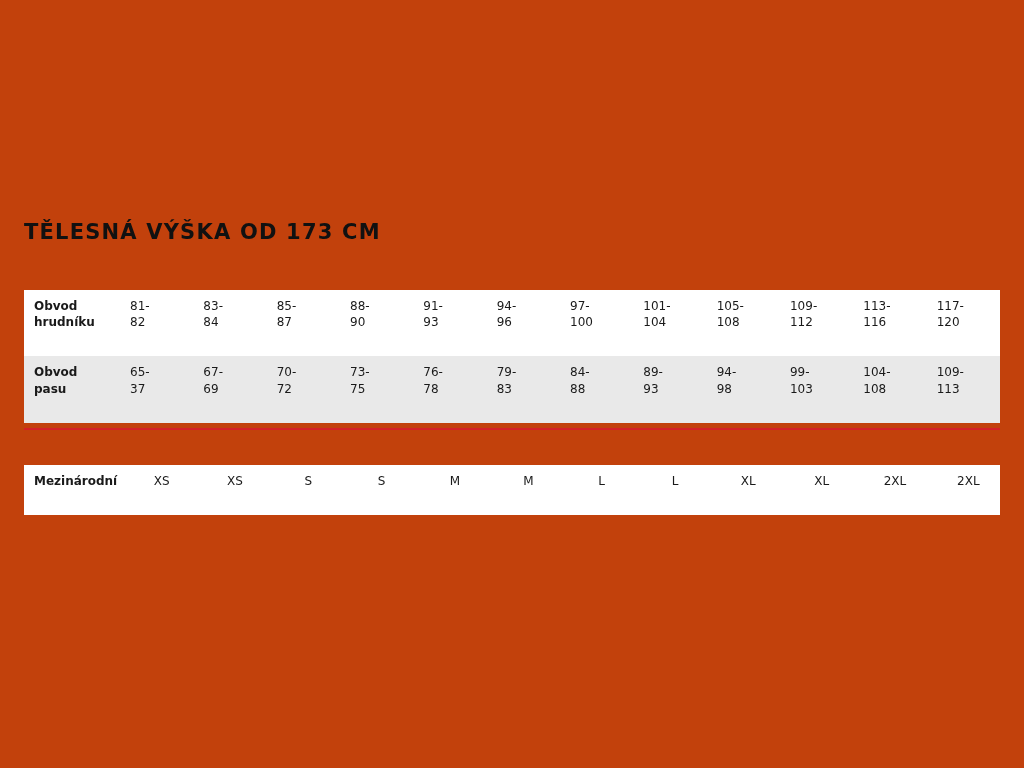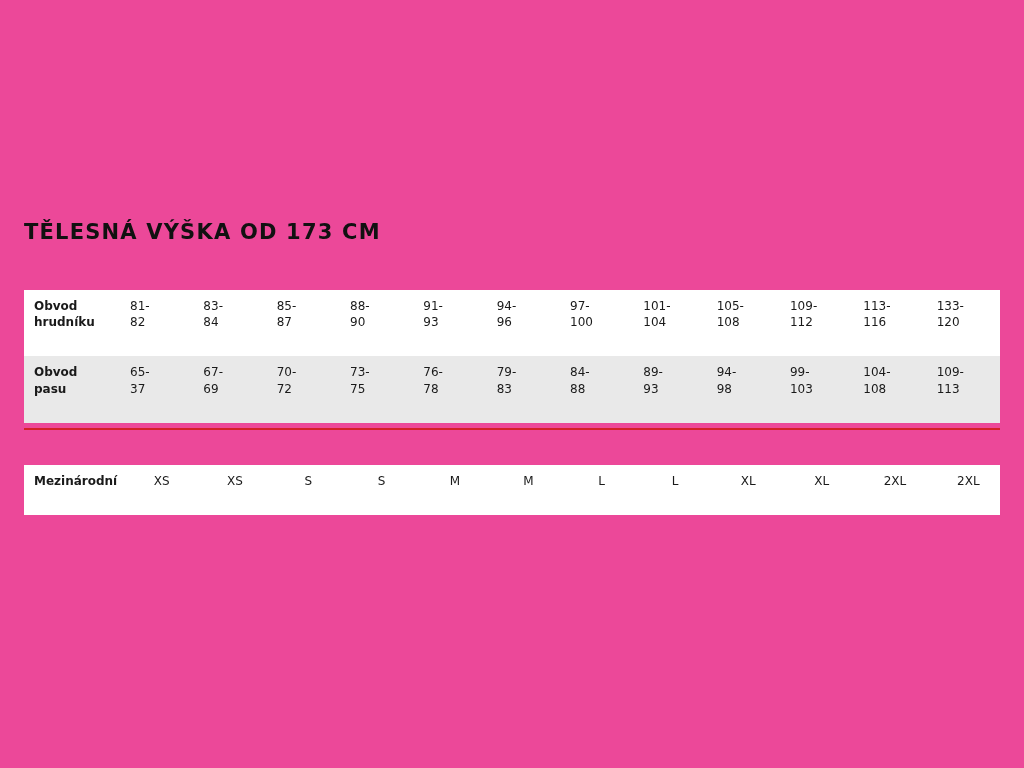--- a/index.html
+++ b/index.html
@@ -8,21 +8,21 @@
     width: 1024px;
     height: 768px;
     background: #ffffff;
     font-family: "DejaVu Sans", sans-serif;
   }
 
   .page {
     position: relative;
     width: 1024px;
     height: 768px;
-    background: #ec4899;
+    background: #c2410c;
     overflow: hidden;
   }
 
   .title {
     position: absolute;
     left: 24px;
     top: 220px;
     font-size: 21px;
     font-weight: bold;
     letter-spacing: 1.2px;
@@ -132,21 +132,21 @@
             <td class="val">97-
 100</td>
             <td class="val">101-
 104</td>
             <td class="val">105-
 108</td>
             <td class="val">109-
 112</td>
             <td class="val">113-
 116</td>
-            <td class="val">133-
+            <td class="val">117-
 120</td>
           </tr>
           <tr class="shaded">
             <td class="rowhead">Obvod
 pasu</td>
             <td class="val">65-
 37</td>
             <td class="val">67-
 69</td>
             <td class="val">70-

